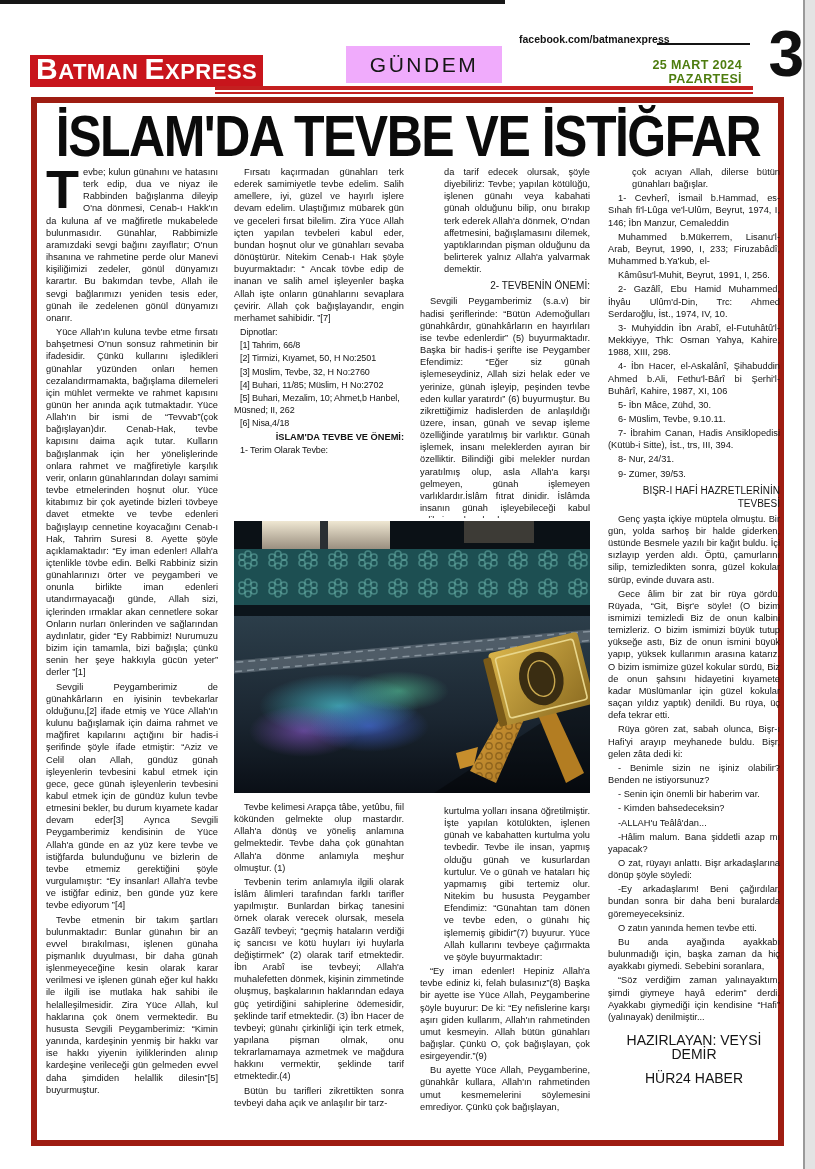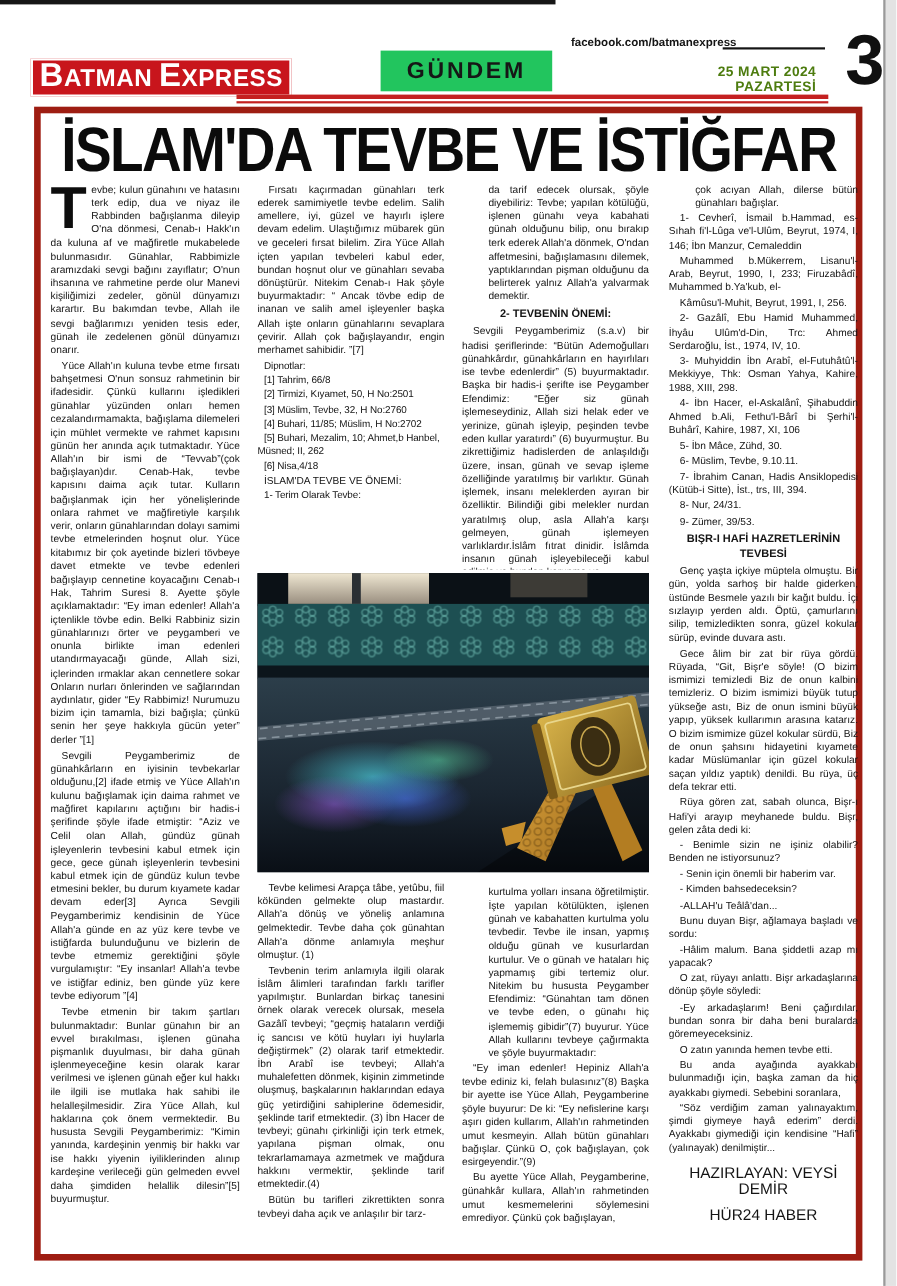--- a/index.html
+++ b/index.html
@@ -5,37 +5,37 @@
   html,body{margin:0;padding:0;}
   body{width:815px;height:1169px;position:relative;background:#ffffff;font-family:"Liberation Sans",sans-serif;color:#111;overflow:hidden;}
   .abs{position:absolute;}
   
   .scan-top{left:0;top:0;width:505px;height:4px;background:#161616;}
   .scan-right{right:0;top:0;width:10px;height:1169px;background:#e3e3e3;border-left:2px solid #9a9a9a;}
   
   .logo{left:28px;top:53px;background:#c8151c;color:#ffffff;padding:3px 8px 4px 8px;display:flex;gap:6px;align-items:baseline;box-shadow:0 0 0 2px #fff inset;}
   .logo-word{display:inline-block;font-weight:bold;font-size:22px;line-height:26px;letter-spacing:0.5px;}
   .logo-word::first-letter{font-size:30px;}
-  .section-box{left:346px;top:46px;width:156px;height:37px;background:#22c55e;display:flex;align-items:center;justify-content:center;font-size:21px;font-weight:bold;letter-spacing:2.5px;color:#161616;}
+  .section-box{left:346px;top:46px;width:156px;height:37px;background:#f0abfc;display:flex;align-items:center;justify-content:center;font-size:21px;font-weight:normal;letter-spacing:2.5px;color:#161616;}
   .fb{left:519px;top:33px;font-size:10.5px;font-weight:bold;color:#141414;}
   .fb-line{left:657px;top:43px;width:93px;height:2px;background:#141414;}
   .date{left:596px;top:58px;width:146px;text-align:right;font-size:12.5px;font-weight:bold;letter-spacing:0.4px;color:#4d7c0f;}
   .pageno{left:748px;top:22px;width:56px;text-align:right;font-size:64px;line-height:64px;font-weight:bold;color:#101010;}
   .rule-a{left:215px;top:86px;width:538px;height:4px;background:#c42020;}
   .rule-b{left:215px;top:92px;width:538px;height:2px;background:#c42020;}
   
   .frame{left:31px;top:97px;width:753px;height:1049px;border:6px solid #9e1d12;box-sizing:border-box;background:#fff;}
   .headline{left:45px;top:108px;width:726px;text-align:center;font-weight:bold;font-size:50px;line-height:50px;letter-spacing:-1.5px;transform:scale(1,1.14);transform-origin:center top;color:#0b0b0b;white-space:nowrap;}
   
   .col{position:absolute;overflow:hidden;text-align:justify;font-size:9.25px;line-height:12.15px;color:#141414;}
   .t{margin:0 0 2px 0;text-indent:10px;}
   .t.pc{text-indent:0;margin-left:24px;}
   .t.n{text-align:left;margin-bottom:1px;text-indent:6px;font-size:9px;letter-spacing:-0.1px;}
-  .t.hl{font-weight:normal;text-indent:6px;text-align:left;margin:2px 0 1px 0;}
-  .t.hc{font-weight:bold;text-align:center;text-indent:0;font-size:10px;line-height:13px;margin:4px 0 3px 0;}
+  .t.hl{font-weight:bold;text-indent:6px;text-align:right;margin:2px 0 1px 0;}
+  .t.hc{font-weight:normal;text-align:right;text-indent:0;font-size:10px;line-height:13px;margin:4px 0 3px 0;}
   .t.c{font-weight:normal;text-align:center;text-indent:0;font-size:14px;line-height:14px;margin:10px 0 0 0;}
   .dropcap{float:left;font-size:54px;line-height:42px;font-weight:bold;padding:2px 4px 0 0;color:#0d0d0d;}
   .col1{left:46px;top:166px;width:172px;height:962px;}
   .col2t{left:234px;top:166px;width:170px;height:352px;}
   .col3t{left:420px;top:166px;width:170px;height:352px;}
   .col2b{left:234px;top:801px;width:170px;height:330px;}
   .col3b{left:420px;top:805px;width:170px;height:330px;}
   .col4{left:608px;top:166px;width:172px;height:964px;}
   .photo{left:234px;top:521px;width:356px;height:272px;overflow:hidden;background:#0d141b;}
 </style>
@@ -109,21 +109,20 @@
     <p class="t p">8- Nur, 24/31.</p>
     <p class="t p">9- Zümer, 39/53.</p>
     <p class="t hc">BIŞR-I HAFİ HAZRETLERİNİN TEVBESİ</p>
     <p class="t p">Genç yaşta içkiye müptela olmuştu. Bir gün, yolda sarhoş bir halde giderken, üstünde Besmele yazılı bir kağıt buldu. İçi sızlayıp yerden aldı. Öptü, çamurlarını silip, temizledikten sonra, güzel kokular sürüp, evinde duvara astı.</p>
     <p class="t p">Gece âlim bir zat bir rüya gördü. Rüyada, “Git, Bişr'e söyle! (O bizim ismimizi temizledi Biz de onun kalbini temizleriz. O bizim ismimizi büyük tutup yükseğe astı, Biz de onun ismini büyük yapıp, yüksek kullarımın arasına katarız. O bizim ismimize güzel kokular sürdü, Biz de onun şahsını hidayetini kıyamete kadar Müslümanlar için güzel kokular saçan yıldız yaptık) denildi. Bu rüya, üç defa tekrar etti.</p>
     <p class="t p">Rüya gören zat, sabah olunca, Bişr-ı Hafi'yi arayıp meyhanede buldu. Bişr, gelen zâta dedi ki:</p>
     <p class="t p">- Benimle sizin ne işiniz olabilir? Benden ne istiyorsunuz?</p>
     <p class="t p">- Senin için önemli bir haberim var.</p>
     <p class="t p">- Kimden bahsedeceksin?</p>
     <p class="t p">-ALLAH'u Teâlâ'dan...</p>
-    <p class="t p">Bunu duyan Bişr, ağlamaya başladı ve sordu:</p>
     <p class="t p">-Hâlim malum. Bana şiddetli azap mı yapacak?</p>
     <p class="t p">O zat, rüyayı anlattı. Bişr arkadaşlarına dönüp şöyle söyledi:</p>
     <p class="t p">-Ey arkadaşlarım! Beni çağırdılar, bundan sonra bir daha beni buralarda göremeyeceksiniz.</p>
     <p class="t p">O zatın yanında hemen tevbe etti.</p>
     <p class="t p">Bu anda ayağında ayakkabı bulunmadığı için, başka zaman da hiç ayakkabı giymedi. Sebebini soranlara,</p>
     <p class="t p">“Söz verdiğim zaman yalınayaktım, şimdi giymeye hayâ ederim” derdi. Ayakkabı giymediği için kendisine “Hafi” (yalınayak) denilmiştir...</p>
     <p class="t c">HAZIRLAYAN: VEYSİ DEMİR</p>
     <p class="t c">HÜR24 HABER</p>
   </div>
 

